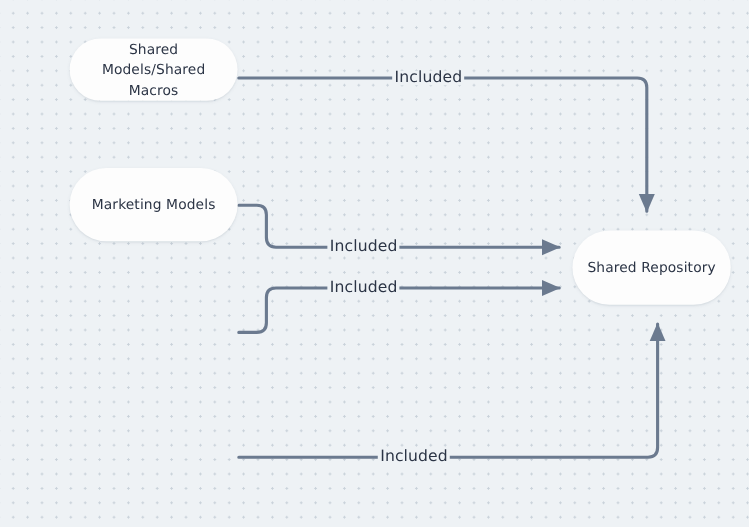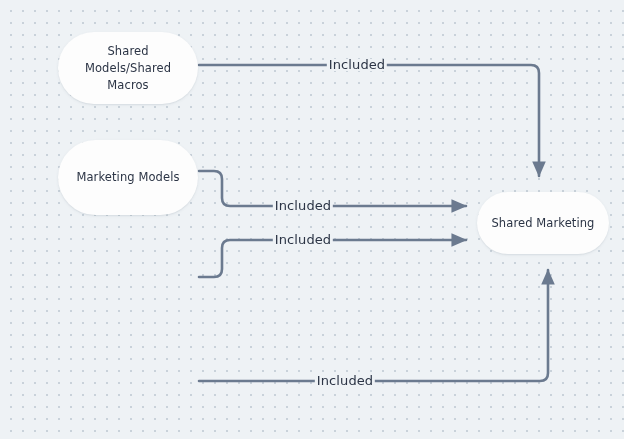--- a/index.html
+++ b/index.html
@@ -76,34 +76,34 @@
 
     <path d="M199,65 L531,65 Q539,65 539,73 L539,176" fill="none" stroke="#6b7a8f" stroke-width="2.6" stroke-linecap="round" marker-end="url(#arrowhead)"></path>
 
     <path d="M199,171 L214,171 Q222,171 222,179 L222,198 Q222,206 230,206 L466,206" fill="none" stroke="#6b7a8f" stroke-width="2.6" stroke-linecap="round" marker-end="url(#arrowhead)"></path>
 
     <path d="M199,277 L214,277 Q222,277 222,269 L222,248 Q222,240 230,240 L466,240" fill="none" stroke="#6b7a8f" stroke-width="2.6" stroke-linecap="round" marker-end="url(#arrowhead)"></path>
 
     <path d="M199,381 L540,381 Q548,381 548,373 L548,270" fill="none" stroke="#6b7a8f" stroke-width="2.6" stroke-linecap="round" marker-end="url(#arrowhead)"></path>
   </svg>
 
-  <div class="node" style="left:58px; top:32px; width:140px; height:72px;">
+  <div class="node" style="left:58px; top:32px; width:140px; height:52px;">
     <span class="node-label">Shared
 Models/Shared
 Macros</span>
   </div>
 
-  <div class="node" style="left:58px; top:140px; width:140px; height:75px;">
+  <div class="node" style="left:58px; top:140px; width:140px; height:61px;">
     <span class="node-label">Marketing Models</span>
   </div>
 
 
 
   <div class="node" style="left:477px; top:192px; width:132px; height:62px;">
-    <span class="node-label">Shared Marketing</span>
+    <span class="node-label">Shared Repository</span>
   </div>
 
   <div class="edge-label" style="left: 357px; top: 65px; background: rgb(238, 242, 245);">Included</div>
 
   <div class="edge-label" style="left: 303px; top: 206px; background: rgb(238, 242, 245);">Included</div>
 
   <div class="edge-label" style="left: 303px; top: 240px; background: rgb(238, 242, 245);">Included</div>
 
   <div class="edge-label" style="left: 345px; top: 381px; background: rgb(238, 242, 245);">Included</div>
 

